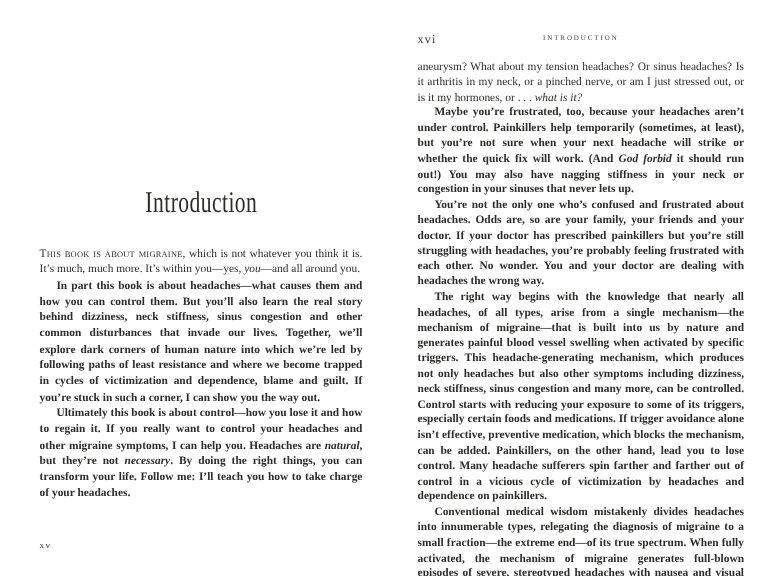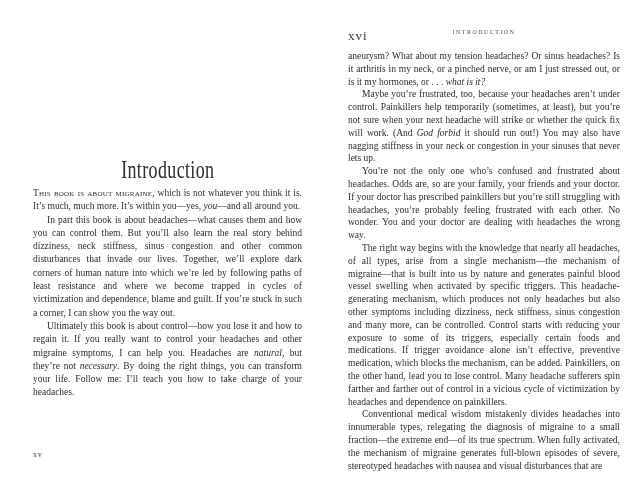--- a/index.html
+++ b/index.html
@@ -27,24 +27,24 @@
   }
   .chapter-title .title-inner {
     display: inline-block;
     transform: scaleX(0.72);
     transform-origin: 50% 50%;
     letter-spacing: 0.5px;
   }
 
   
   .body-text { font-size: 9.5px; text-align: justify; }
-  .page-left  .body-text { margin-top: 4px;  line-height: 13.3px; }
+  .page-left  .body-text { margin-top: 23px;  line-height: 13.3px; }
   .page-right .body-text { margin-top: 12px; line-height: 12.8px; }
   .para { margin: 0; padding: 0; }
-  .para.indent { text-indent: 14px; }
+  .para.indent { text-indent: 14px; font-weight: bold; }
   .em { font-style: italic; }
   .smallcaps { font-variant: small-caps; letter-spacing: 0.2px; }
 
   .section-heading {
     margin: 5px 0 1px; padding: 0;
     font-size: 9.8px; line-height: 13.3px;
     font-weight: bold; font-style: italic;
   }
 
   
@@ -52,21 +52,21 @@
     position: absolute; left: 0; top: 450px; width: 100%;
     font-size: 7.5px; letter-spacing: 1.2px;
     color: #3a3734;
   }
   .running-head {
     position: relative; margin-top: 28px; height: 10px;
     color: #3a3734;
   }
   .folio-top {
     position: absolute; left: 0; top: 0;
-    font-size: 13px; letter-spacing: 1px;
+    font-size: 10px; letter-spacing: 1px;
   }
   .running-title {
     position: absolute; left: 0; right: 0; top: 1px;
     text-align: center;
     font-size: 5.8px; letter-spacing: 1.6px;
     color: #4a4542;
   }
 </style>
 </head>
 <body>

